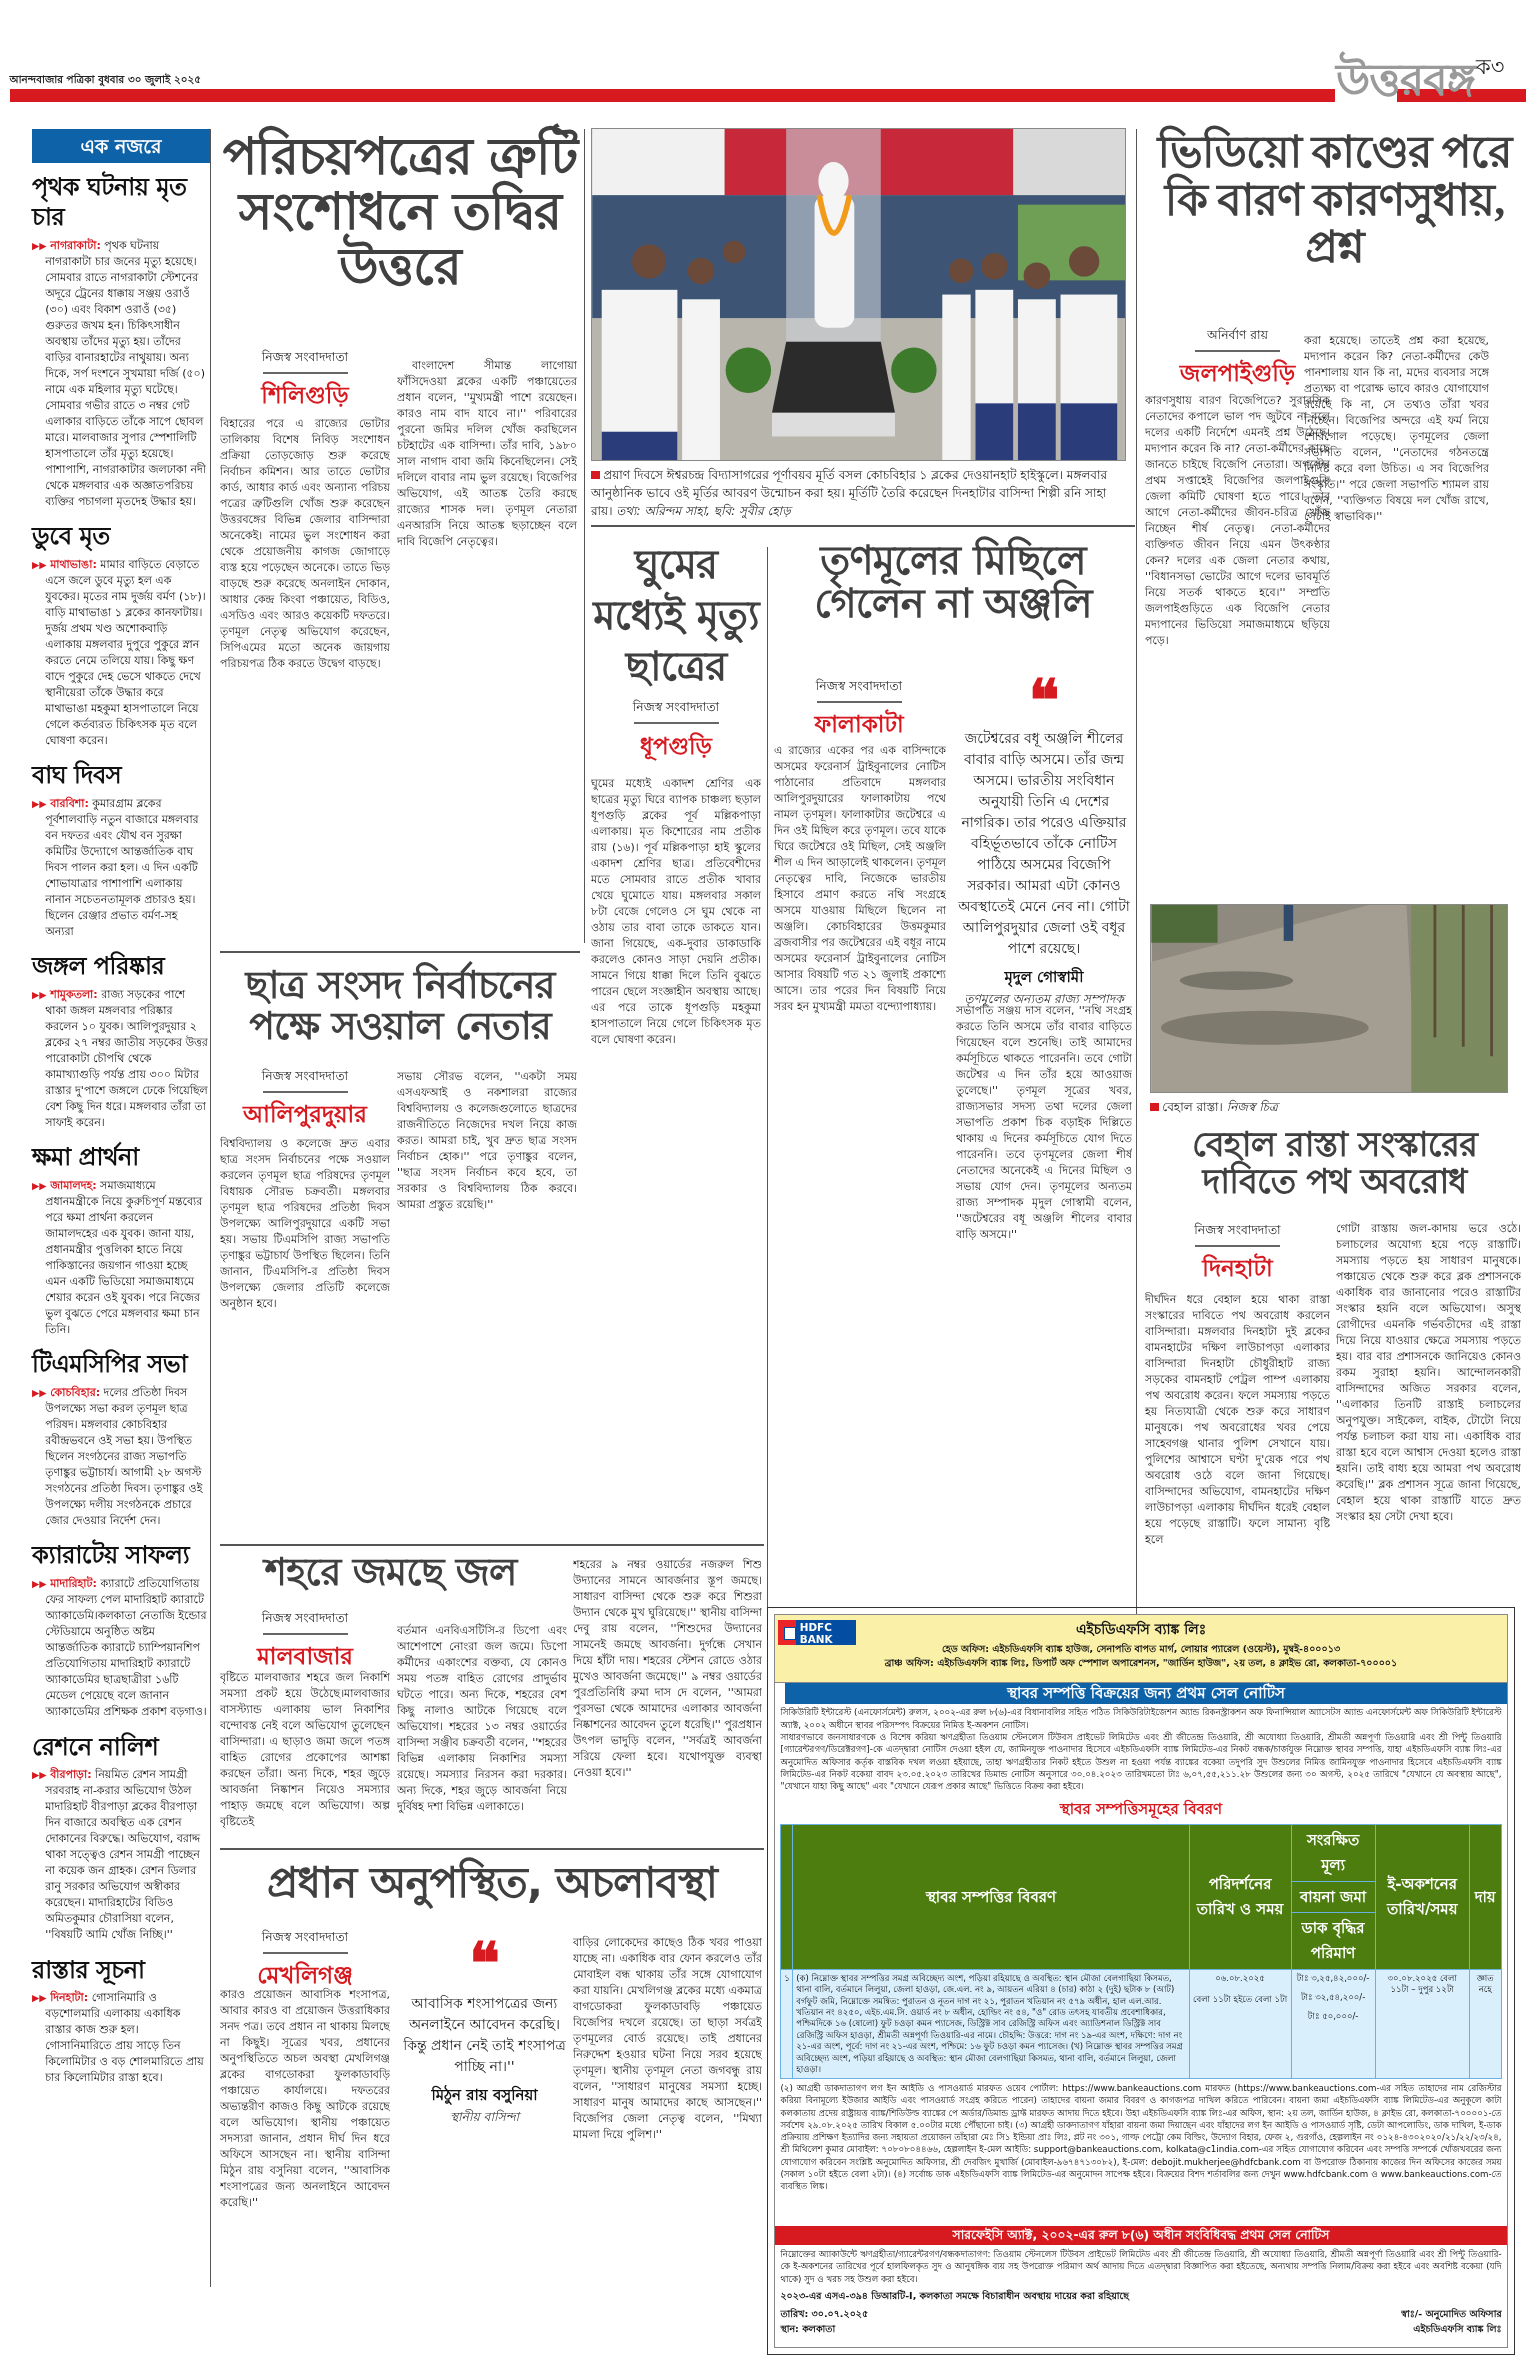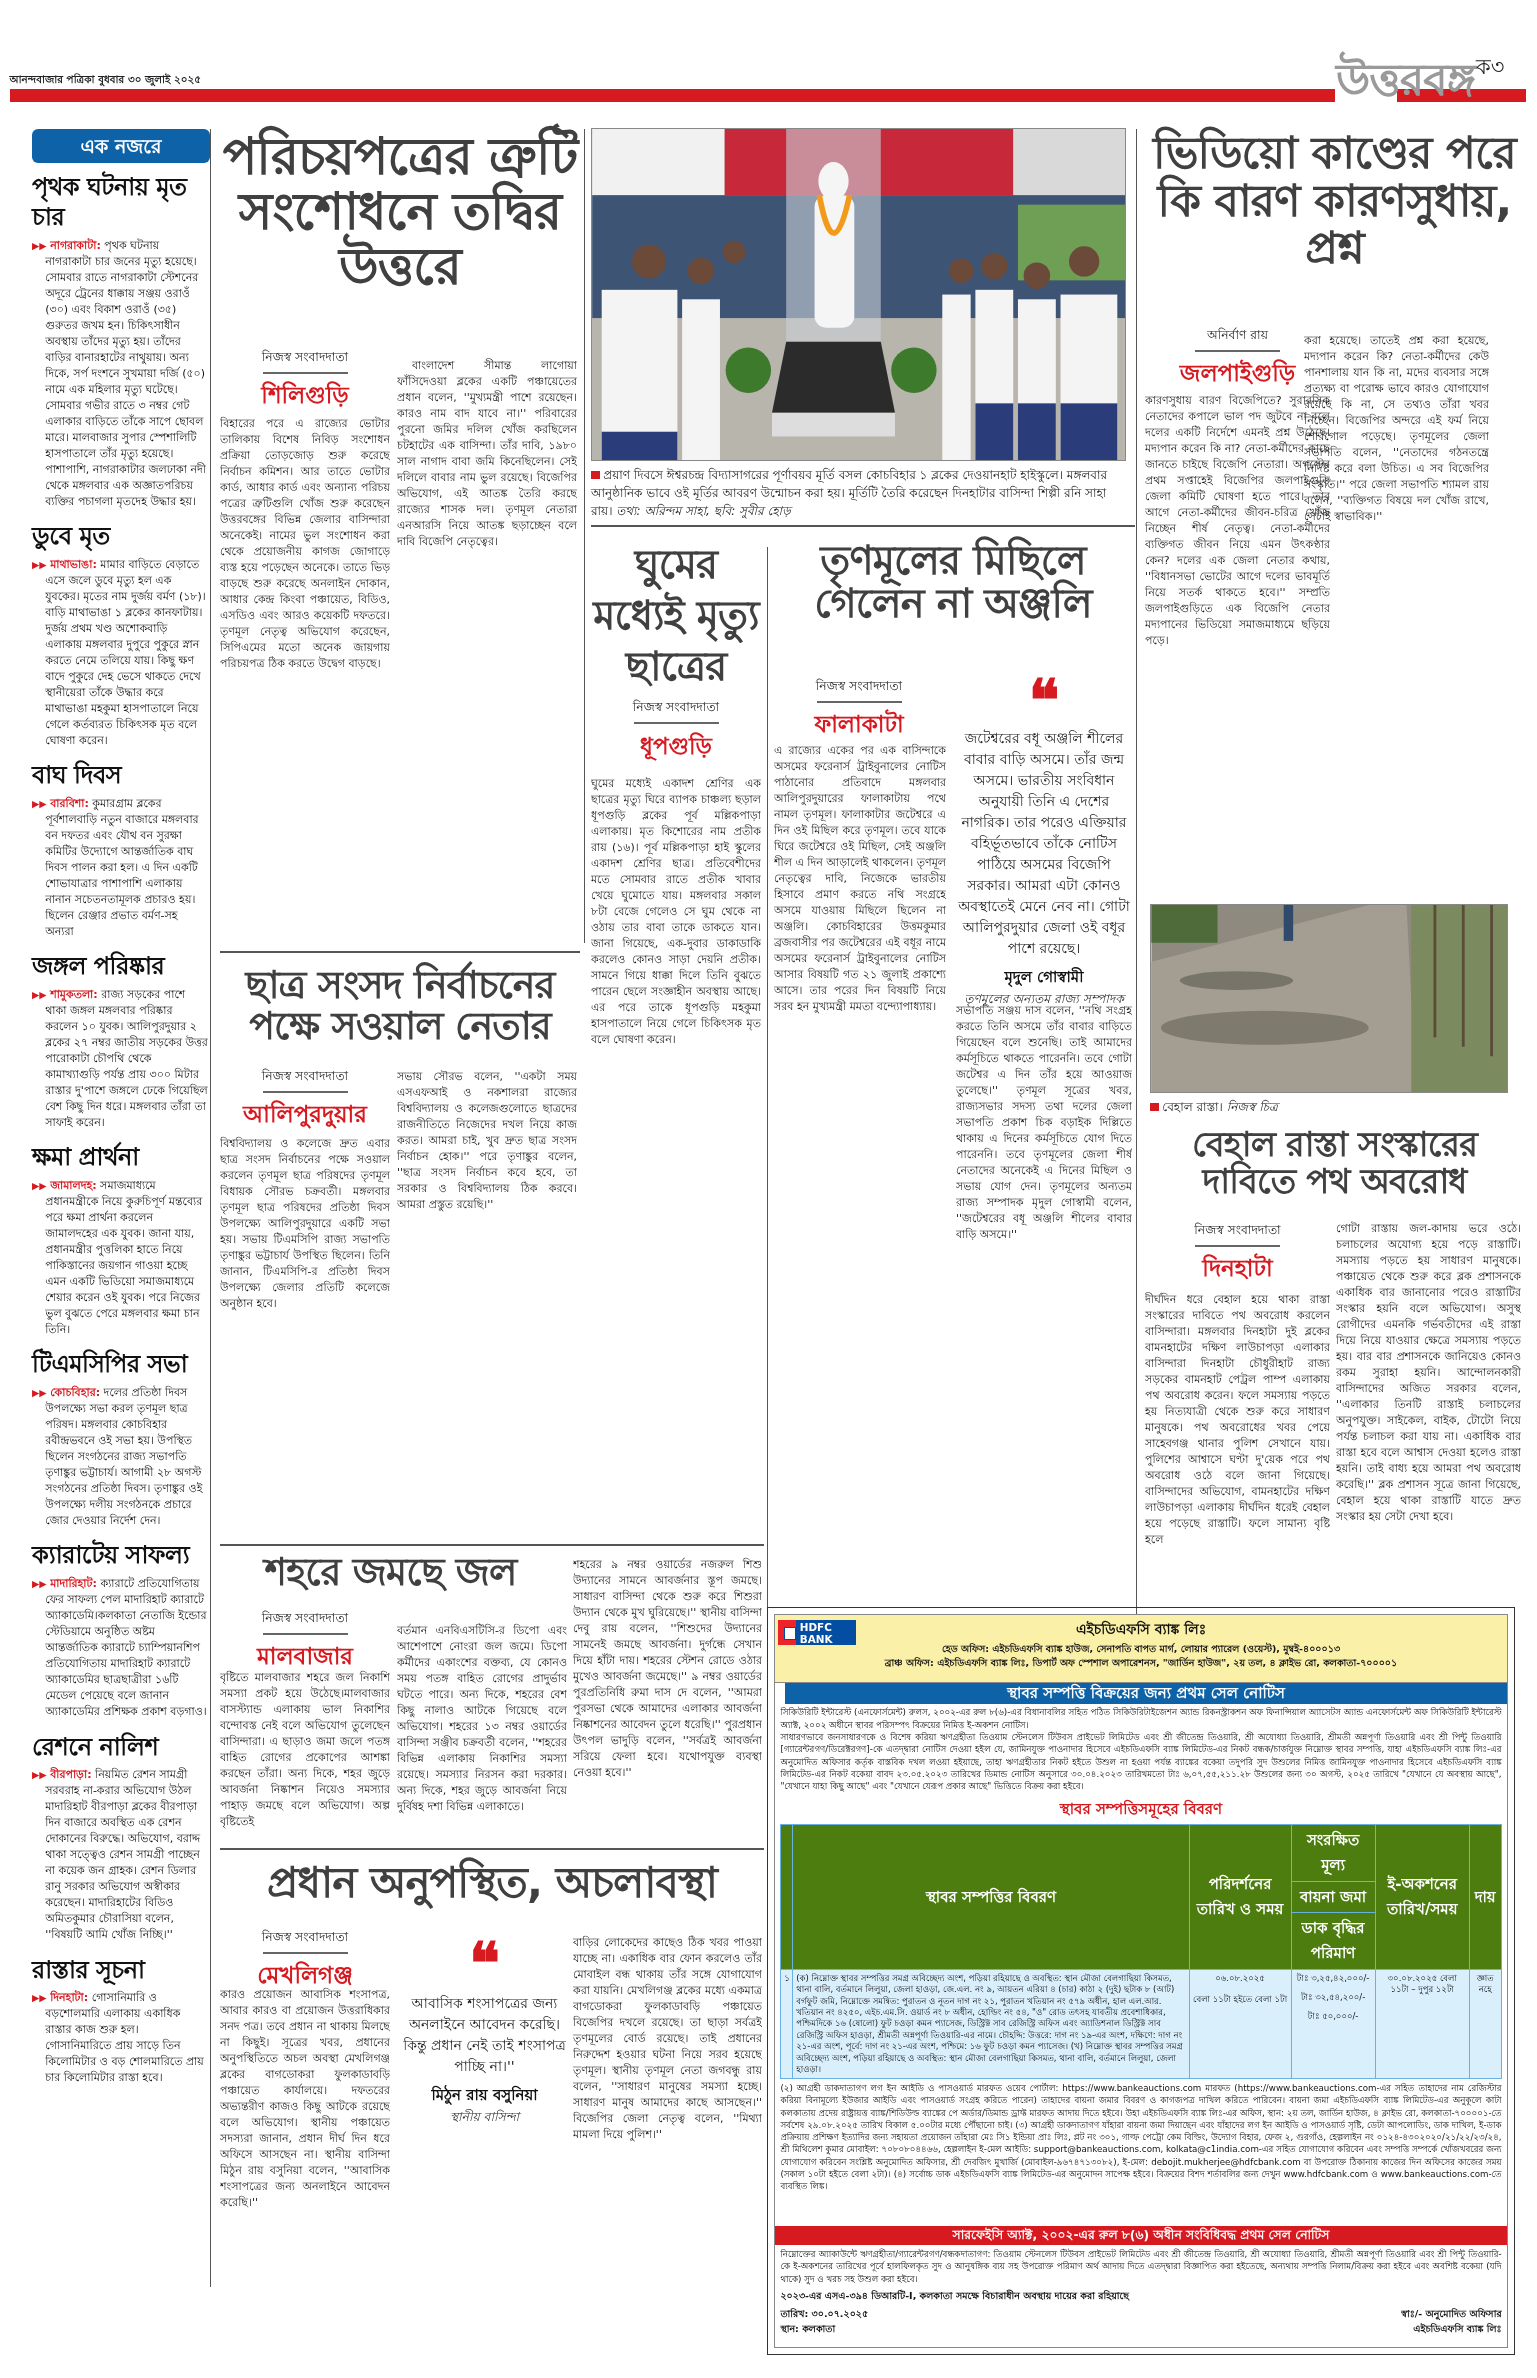--- a/index.html
+++ b/index.html
@@ -8,21 +8,21 @@
   .masthead-date { left: 9.5px; top: 72px; font-size: 10.4px; font-weight: bold; color: #222; }
   .red-bar { left: 10.4px; top: 89px; width: 1325px; height: 13.2px; background: #d71920; }
   .red-bar2 { left: 1397px; top: 89px; width: 129px; height: 13.2px; background: #d71920; }
   .section-title { left: 1336px; top: 47px; font-size: 44px; font-weight: bold; color: #9a9a9a; letter-spacing: -0.9px; }
   .page-no { left: 1476px; top: 51px; font-size: 21px; color: #222; }
 
   .vrule { position: absolute; width: 0.9px; background: #555; }
   .hrule { position: absolute; height: 1.9px; background: #555; }
 
   
-  .brief-head { left: 32px; top: 129px; width: 178px; height: 34px; background: #0e63a8; color: #fff; font-size: 19px; font-weight: bold; text-align: center; line-height: 34px; border-radius: 6px; }
+  .brief-head { left: 32px; top: 129px; width: 178px; height: 34px; background: #0e63a8; color: #fff; font-size: 19px; font-weight: bold; text-align: center; line-height: 34px; }
   .briefs { left: 32px; top: 172px; width: 176px; }
   .brief { margin-bottom: 11.4px; }
   .brief h3 { font-size: 24px; font-weight: bold; line-height: 1.25; margin-bottom: 5.7px; letter-spacing: -0.5px; }
   .brief p { font-size: 11px; line-height: 16px; padding-left: 13.2px; text-indent: -13.2px; }
   .brief .arrow { color: #d71920; font-size: 9.5px; }
   .brief .place { color: #d71920; font-weight: bold; }
 
   
   .hl { font-weight: bold; color: #404040; text-align: center; line-height: 1.08; letter-spacing: -0.9px; }
   .byline { text-align: center; font-size: 12.3px; color: #222; }
@@ -215,21 +215,21 @@
   <div class="dateline">আলিপুরদুয়ার</div>
 </div>
 <div class="abs body-text" style="left:220px; top:1136px; width:170px; height:397px; overflow:hidden;">
     <p class="first">বিশ্ববিদ্যালয় ও কলেজে দ্রুত এবার ছাত্র সংসদ নির্বাচনের পক্ষে সওয়াল করলেন তৃণমূল ছাত্র পরিষদের তৃণমূল বিধায়ক সৌরভ চক্রবর্তী। মঙ্গলবার তৃণমূল ছাত্র পরিষদের প্রতিষ্ঠা দিবস উপলক্ষ্যে আলিপুরদুয়ারে একটি সভা হয়। সভায় টিএমসিপি রাজ্য সভাপতি তৃণাঙ্কুর ভট্টাচার্য উপস্থিত ছিলেন। তিনি জানান, টিএমসিপি-র প্রতিষ্ঠা দিবস উপলক্ষ্যে জেলার প্রতিটি কলেজে অনুষ্ঠান হবে।</p>
   </div>
 <div class="abs body-text" style="left:397px; top:1069px; width:180px; height:464px; overflow:hidden;">
     <p class="first">সভায় সৌরভ বলেন, ''একটা সময় এসএফআই ও নকশালরা রাজ্যের বিশ্ববিদ্যালয় ও কলেজগুলোতে ছাত্রদের রাজনীতিতে নিজেদের দখল নিয়ে কাজ করত। আমরা চাই, খুব দ্রুত ছাত্র সংসদ নির্বাচন হোক।'' পরে তৃণাঙ্কুর বলেন, ''ছাত্র সংসদ নির্বাচন কবে হবে, তা সরকার ও বিশ্ববিদ্যালয় ঠিক করবে। আমরা প্রস্তুত রয়েছি।''</p>
   </div>
 
 <div class="abs" style="left:1145px; top:129px; width:379px;">
-  <div class="hl" style="font-size:44px;">ভিডিয়ো কাণ্ডের পরে কি বারণ কারণসুধায়, প্রশ্ন</div>
+  <div class="hl" style="font-size:44px;font-family:Liberation Serif, serif;">ভিডিয়ো কাণ্ডের পরে কি বারণ কারণসুধায়, প্রশ্ন</div>
 </div>
 <div class="abs" style="left:1145px; top:326px; width:185px;">
   <div class="byline">অনির্বাণ রায়</div>
   <div class="byline-rule"></div>
   <div class="dateline">জলপাইগুড়ি</div>
 </div>
 <div class="abs body-text" style="left:1145px; top:393px; width:185px; height:506px; overflow:hidden;">
     <p class="first">কারণসুধায় বারণ বিজেপিতে? সুরারসিক নেতাদের কপালে ভাল পদ জুটবে না বলে দলের একটি নির্দেশে এমনই প্রশ্ন উঠেছে। মদ্যপান করেন কি না? নেতা-কর্মীদের কাছে জানতে চাইছে বিজেপি নেতারা। অগস্টের প্রথম সপ্তাহেই বিজেপির জলপাইগুড়ি জেলা কমিটি ঘোষণা হতে পারে। তার আগে নেতা-কর্মীদের জীবন-চরিত্র খোঁজ নিচ্ছেন শীর্ষ নেতৃত্ব। নেতা-কর্মীদের ব্যক্তিগত জীবন নিয়ে এমন উৎকণ্ঠার কেন? দলের এক জেলা নেতার কথায়, ''বিধানসভা ভোটের আগে দলের ভাবমূর্তি নিয়ে সতর্ক থাকতে হবে।'' সম্প্রতি জলপাইগুড়িতে এক বিজেপি নেতার মদ্যপানের ভিডিয়ো সমাজমাধ্যমে ছড়িয়ে পড়ে।</p>
   </div>
 <div class="abs body-text" style="left:1304px; top:333px; width:185px; height:568px; overflow:hidden;">

